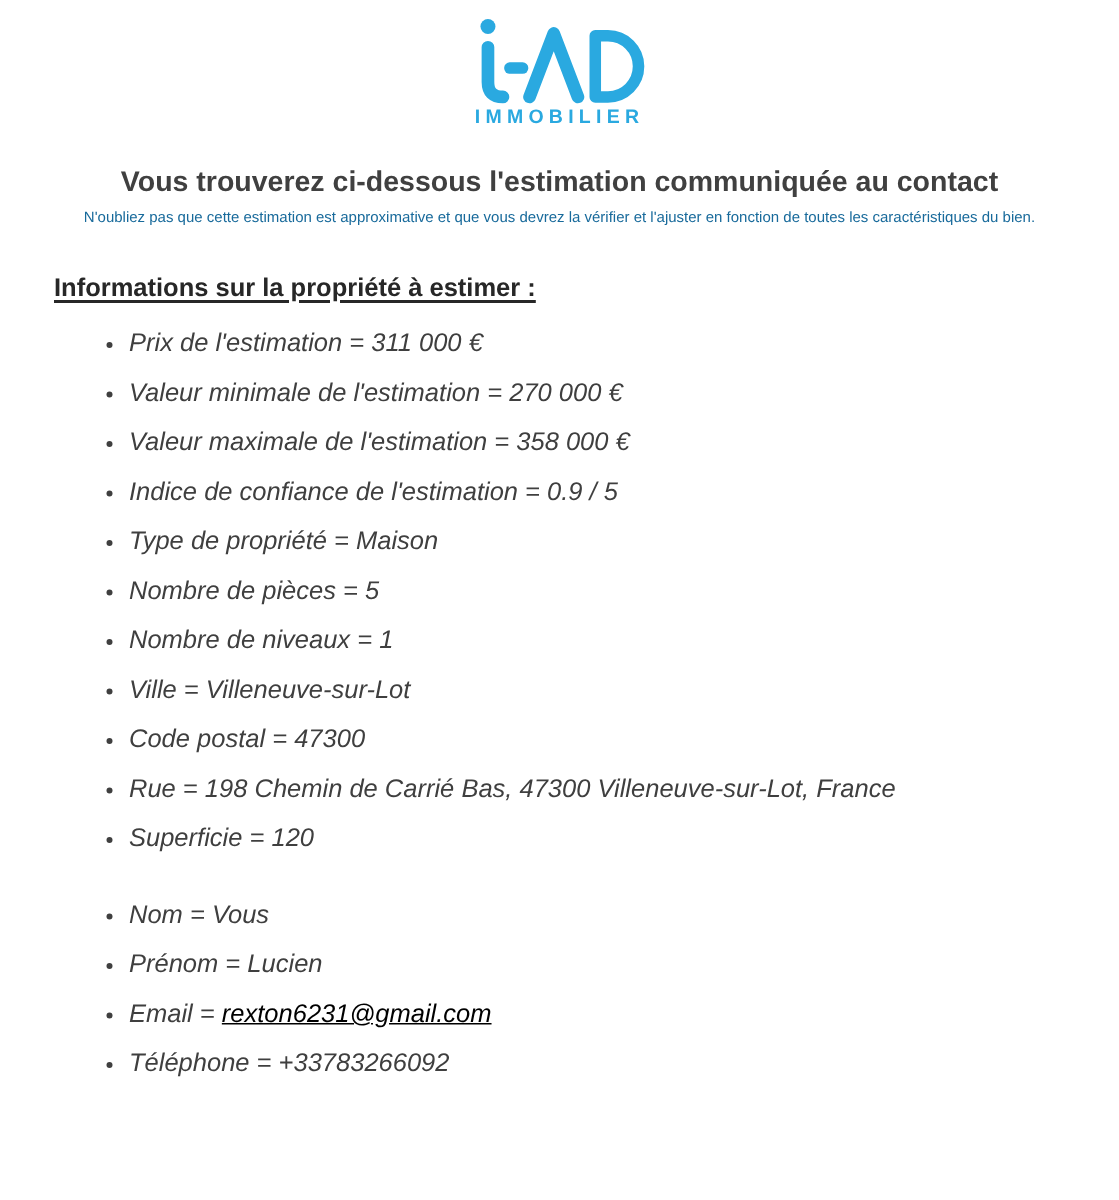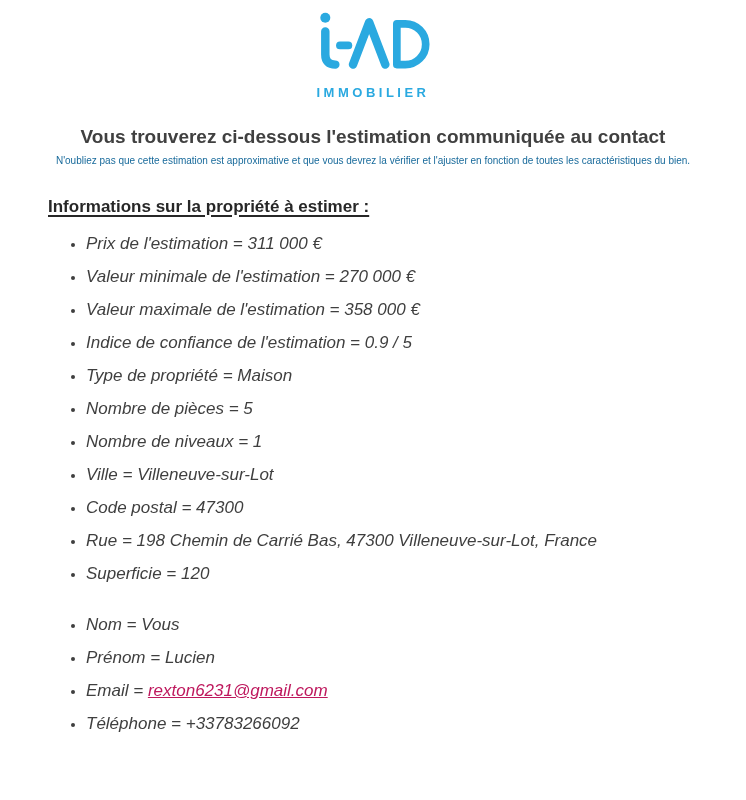--- a/index.html
+++ b/index.html
@@ -18,21 +18,21 @@
   
   .logo-wrap {
     padding-top: 10px;
     text-align: center;
   }
   .logo-mark {
     display: block;
     margin: 0 auto;
   }
   .logo-subtitle {
-    margin-top: 15px;
+    margin-top: 0;
     font-size: 13px;
     font-weight: bold;
     letter-spacing: 3.5px;
     color: #2aa9e0;
   }
   
   .title {
     margin: 26px auto 0 auto;
     width: 700px;
     text-align: center;
@@ -50,21 +50,21 @@
     line-height: 1.32;
   }
   
   .section {
     margin: 30px 36px 0 36px;
   }
   .section.lead {
     margin-top: 32px;
   }
   .section-heading {
-    margin: 12px;
+    margin: 0;
     font-size: 17px;
     font-weight: bold;
     color: #272727;
     text-decoration: underline;
     text-decoration-thickness: 2px;
     text-underline-offset: 3px;
   }
   ul.info-list {
     margin: 17px 0 0 0;
     padding: 0 0 0 50px;
@@ -75,21 +75,21 @@
     color: #3f3f3f;
     line-height: 19px;
     margin-bottom: 14px;
     font-style: italic;
   }
   ul.info-list li::marker {
     color: #3f3f3f;
     font-size: 13px;
   }
   a.email-link {
-    color: #be185d;
+    color: #000000;
     text-decoration: underline;
     cursor: pointer;
   }
 </style>
 </head>
 <body>
 
 <div class="page">
 
   <div class="logo-wrap">

